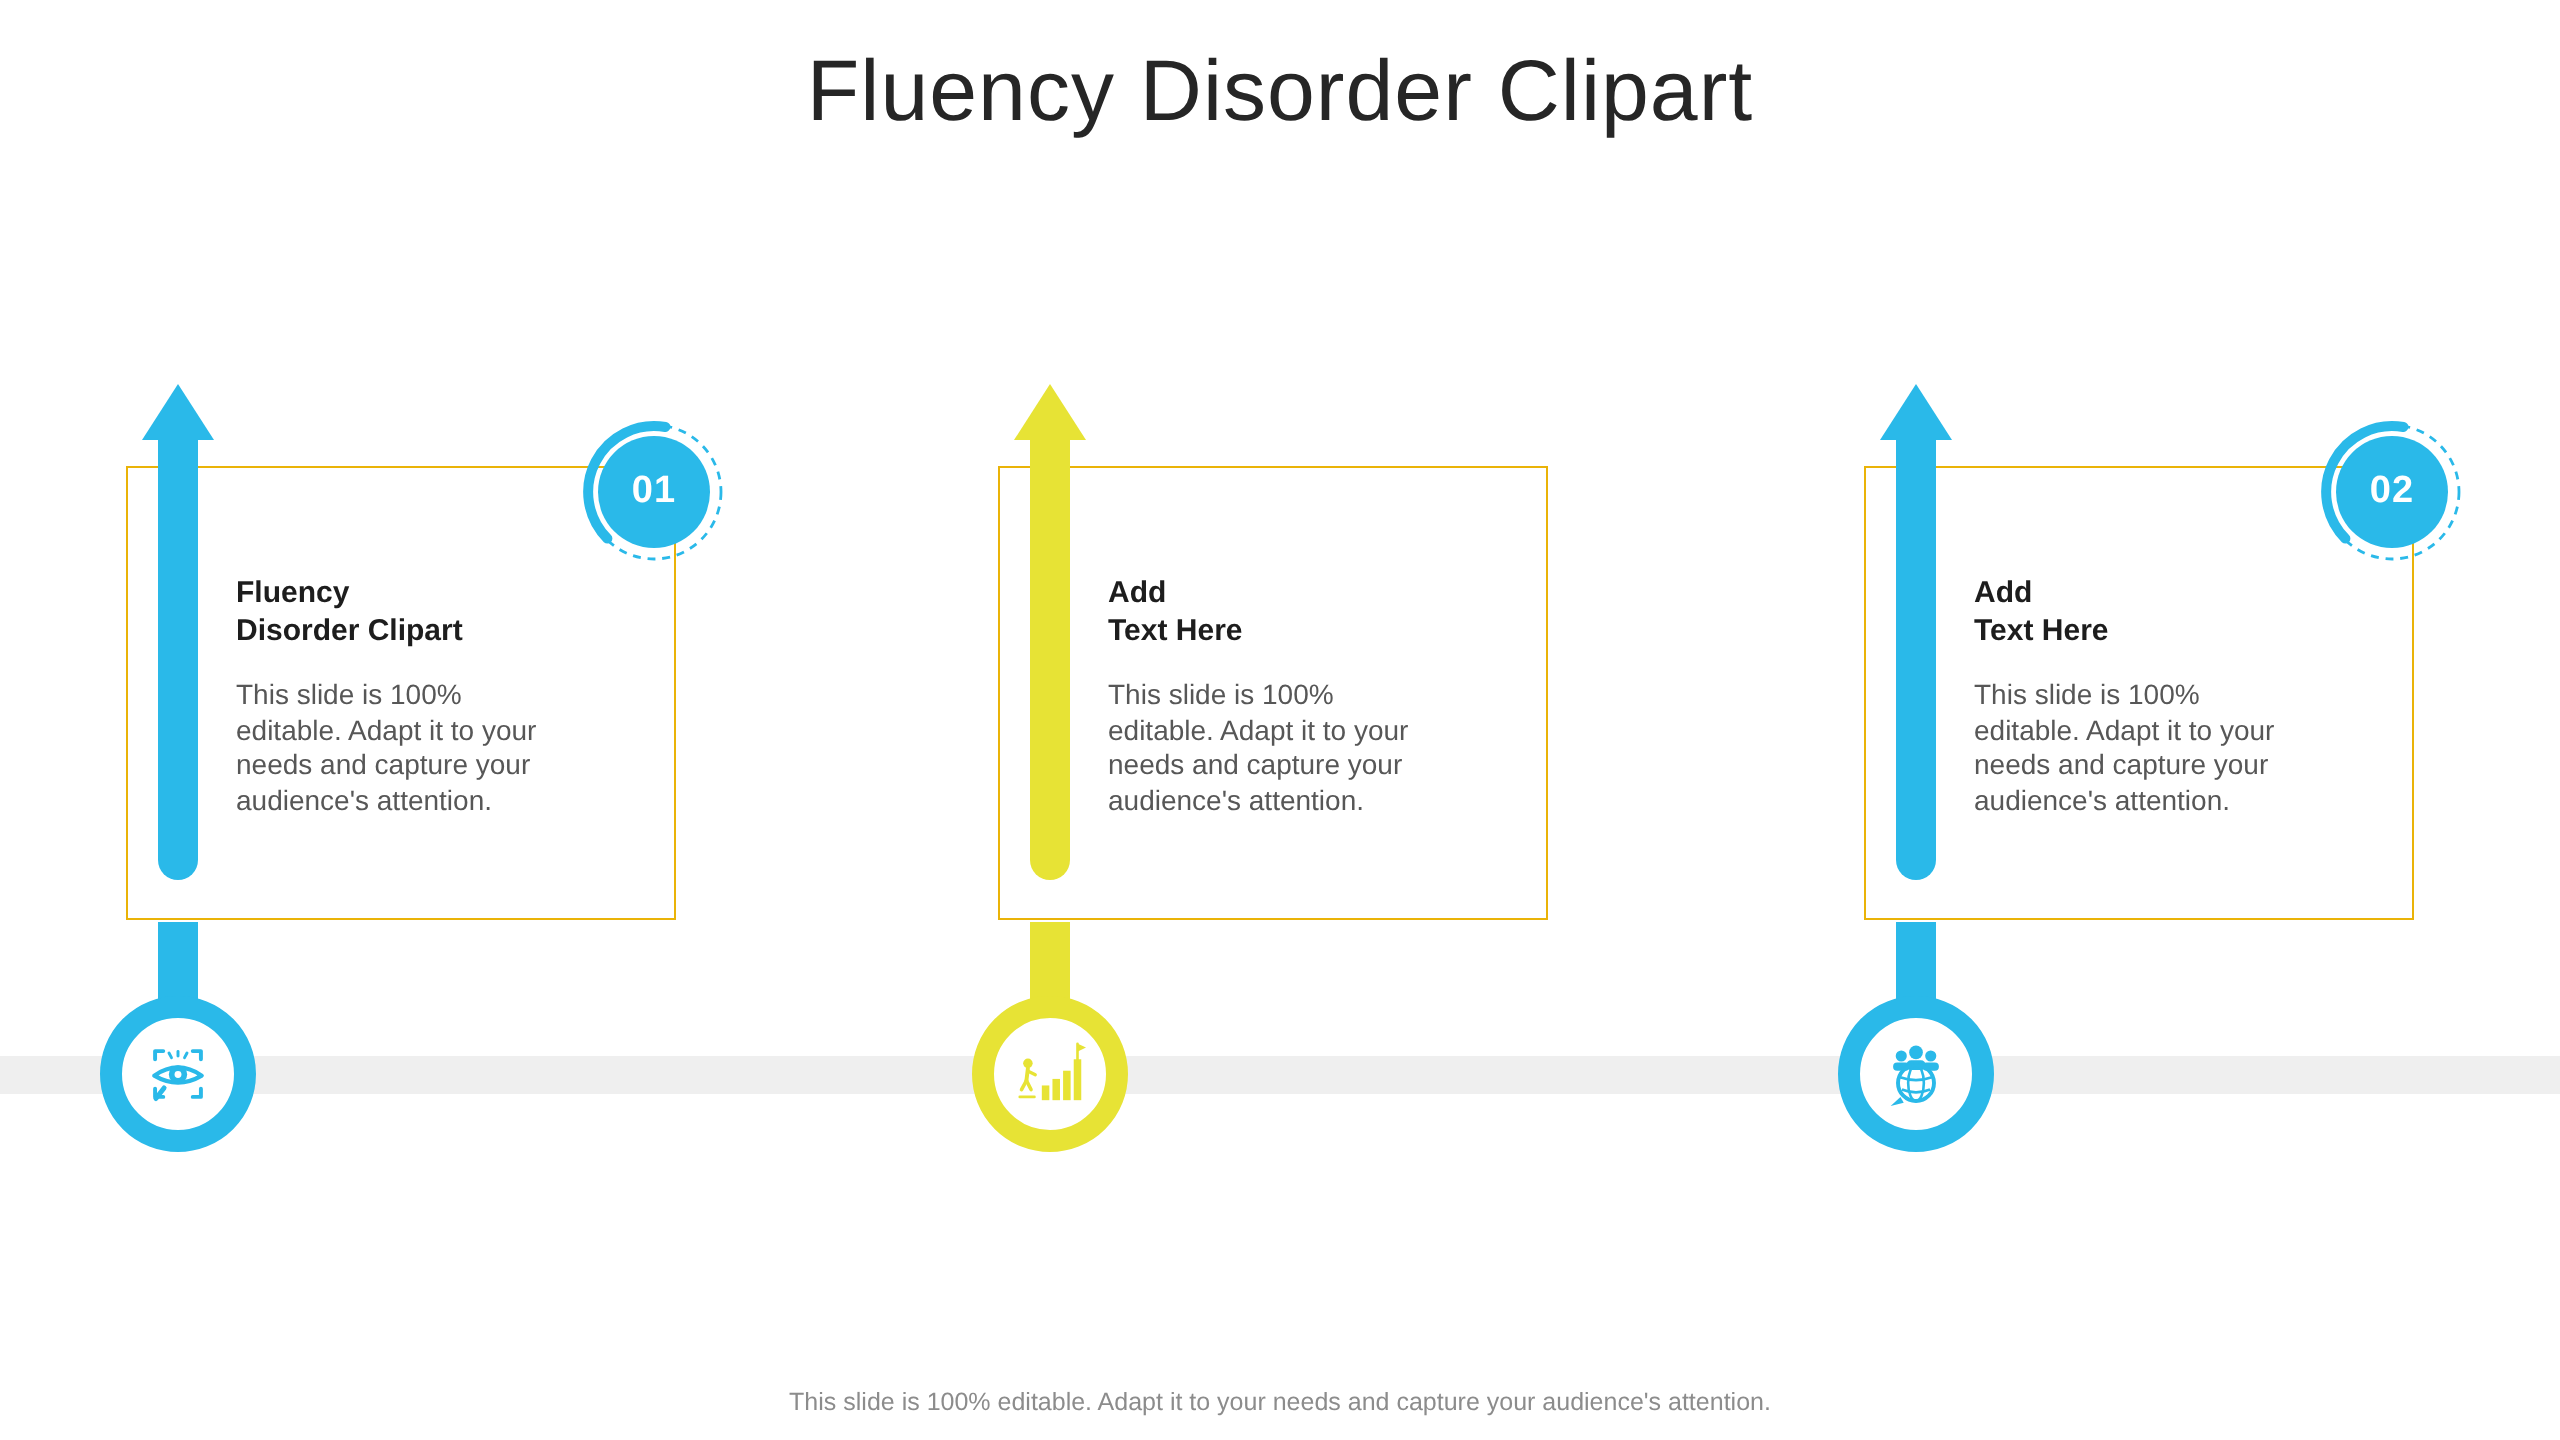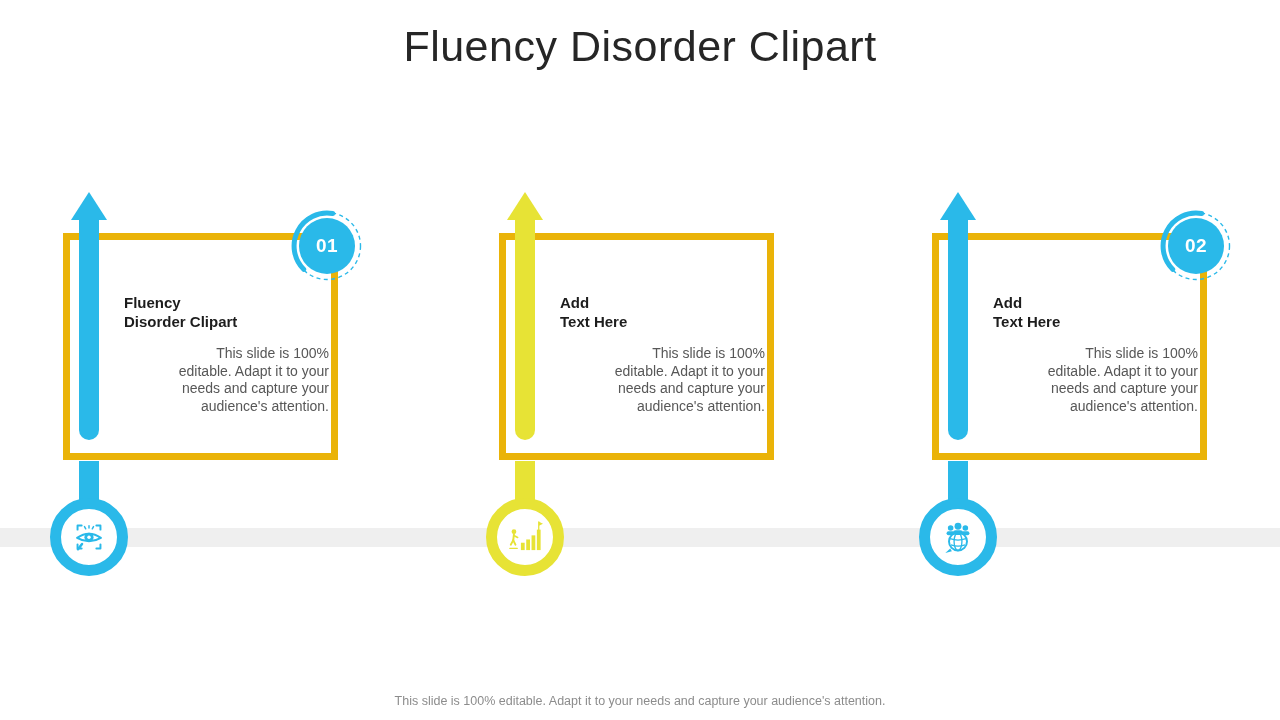--- a/index.html
+++ b/index.html
@@ -19,30 +19,30 @@
 
   .footer {
     position: absolute; top: 694px; left: 0; width: 1280px;
     text-align: center; font-size: 12.5px; color: #8c8c8c;
   }
 
   .col { position: absolute; top: 190px; width: 310px; height: 410px; color: var(--accent); z-index: 1; }
 
   .card {
     position: absolute; left: 0; top: 43px; width: 275px; height: 227px;
-    background: #ffffff; border: 7px solid #eab308; z-index: 1;
+    background: #ffffff; border: 1px solid #eab308; z-index: 1;
   }
   .card .heading {
     position: absolute; left: 54px; top: 53px; width: 195px;
     font-size: 15px; font-weight: bold; line-height: 19px;
     color: #1d1d1d; white-space: pre-line;
   }
   .card .body {
     position: absolute; left: 54px; top: 105px; width: 205px;
-    font-size: 14px; line-height: 17.5px; color: #575757; white-space: pre-line; text-align: right;
+    font-size: 14px; line-height: 17.5px; color: #575757; white-space: pre-line;
   }
 
   .arrow-head {
     position: absolute; left: 8px; top: 2px; width: 0; height: 0; z-index: 2;
     border-left: 18px solid transparent; border-right: 18px solid transparent;
     border-bottom: 28px solid var(--accent);
   }
   .arrow-stem {
     position: absolute; left: 16px; top: 29px; width: 20px; height: 221px;
     background: var(--accent); border-radius: 0 0 10px 10px; z-index: 2;

